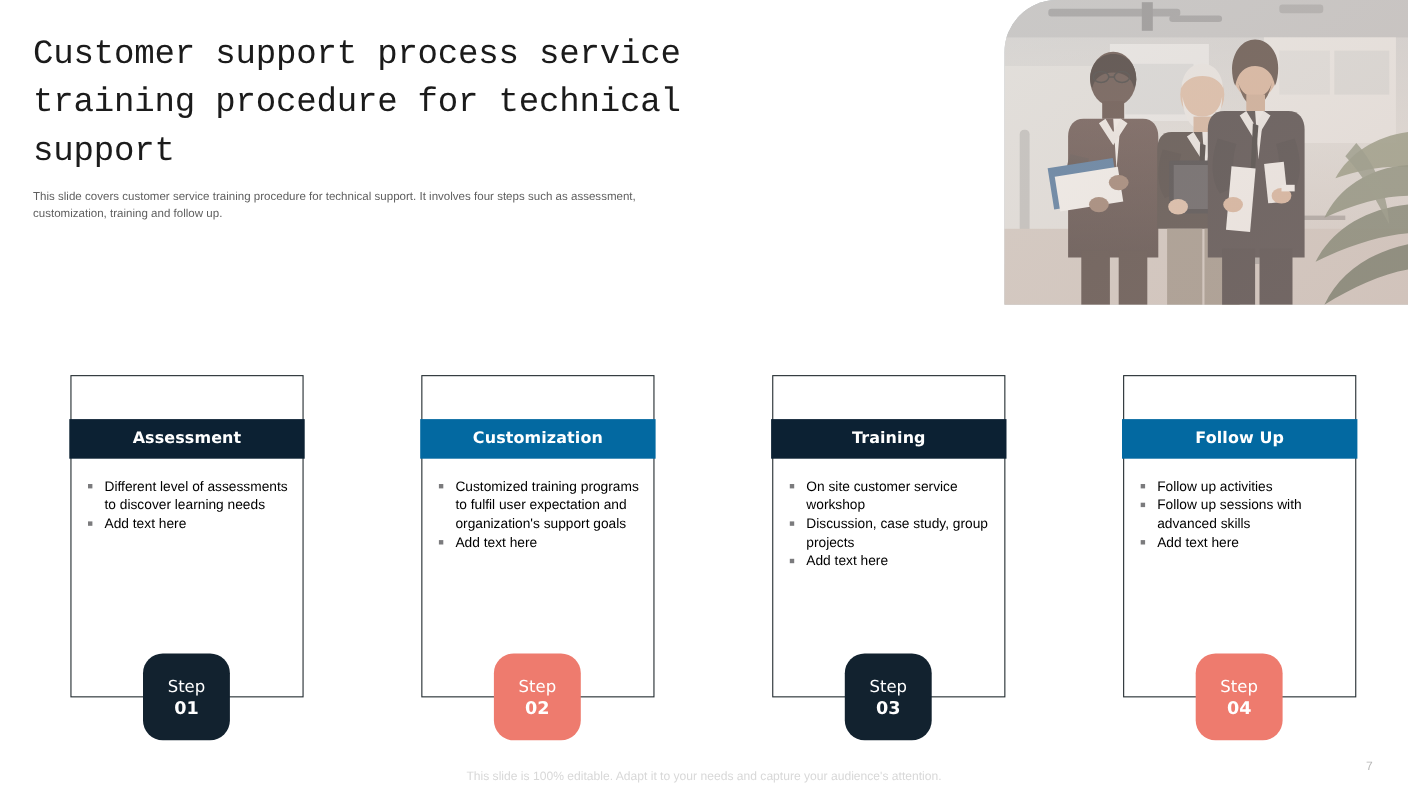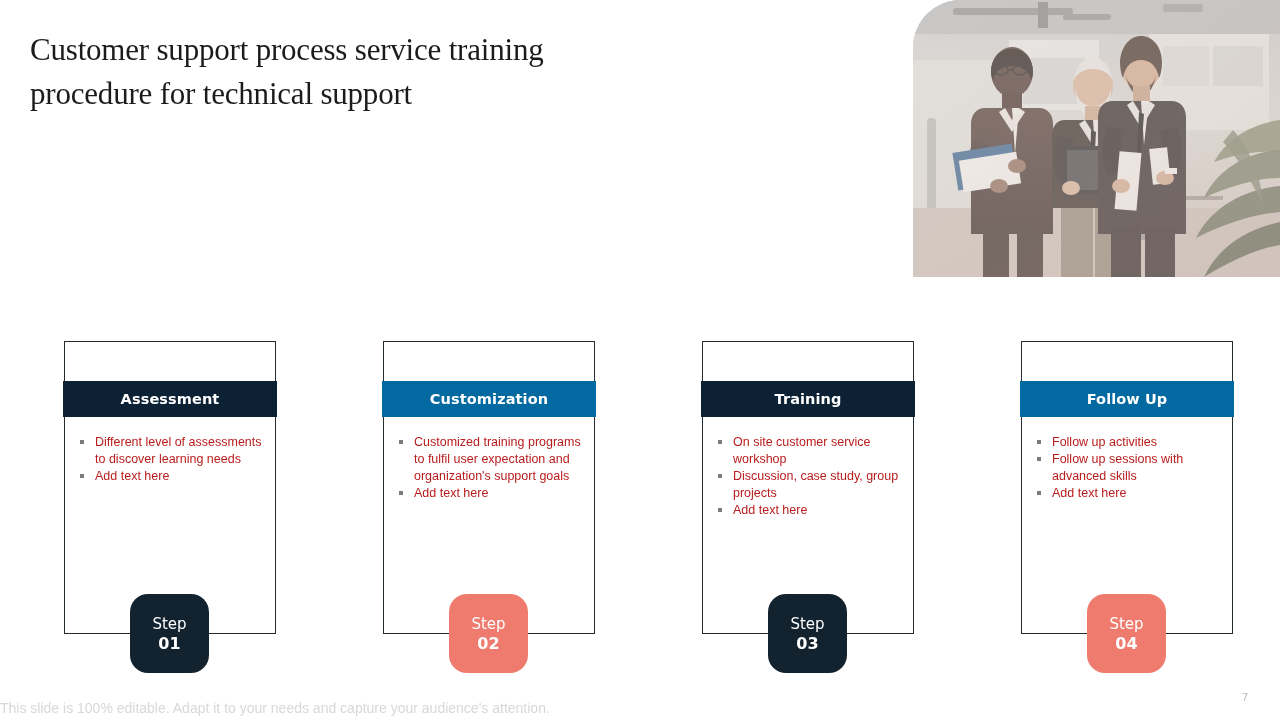--- a/index.html
+++ b/index.html
@@ -15,21 +15,21 @@
 
   
   .header {
     position: absolute;
     left: 30px;
     top: 28px;
     width: 600px;
   }
 
   .slide-title {
-    font-family: Liberation Serif, serif;
+    font-family: Liberation Mono, monospace;
     font-size: 31px;
     line-height: 44px;
     font-weight: 400;
     color: #1b1b1b;
     letter-spacing: -0.2px;
   }
 
   .slide-subtitle {
     margin-top: 12px;
     font-size: 10.5px;
@@ -102,21 +102,21 @@
     right: 8px;
   }
 
   .bullets { list-style: none; }
 
   .bullets li {
     position: relative;
     padding-left: 18px;
     font-size: 12.5px;
     line-height: 17px;
-    color: #b91c1c;
+    color: #000000;
     margin-bottom: 0px;
   }
 
   .bullets li::before {
     content: "";
     position: absolute;
     left: 3px;
     top: 6px;
     width: 4px;
     height: 4px;
@@ -149,38 +149,39 @@
   .step-badge.b2 { left: 449px; }
   .step-badge.b3 { left: 768px; }
   .step-badge.b4 { left: 1087px; }
 
   
   .footer-note {
     position: absolute;
     left: 0;
     top: 700px;
     width: 1280px;
-    text-align: left;
-    font-size: 14px;
+    text-align: center;
+    font-size: 11px;
     color: #d8d8d8;
   }
 
   .page-number {
     position: absolute;
     right: 32px;
     top: 691px;
     font-size: 11px;
     color: #b7b7b7;
   }
 </style>
 </head>
 <body>
 
 <div class="header">
   <div class="slide-title">Customer support process service training procedure for technical support</div>
+  <div class="slide-subtitle">This slide covers customer service training procedure for technical support. It involves four steps such as assessment, customization, training and follow up.</div>
 </div>
 
 <div class="hero">
   <svg viewBox="0 0 367 277" preserveAspectRatio="xMidYMid slice">
     <defs>
       <linearGradient id="bg" x1="0" y1="0" x2="0" y2="1">
         <stop offset="0%" stop-color="#c9ccce"></stop>
         <stop offset="45%" stop-color="#dcdcd9"></stop>
         <stop offset="100%" stop-color="#cfc6c0"></stop>
       </linearGradient>

